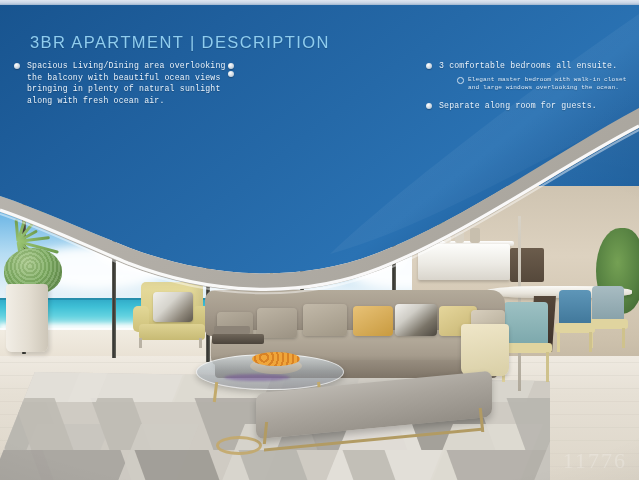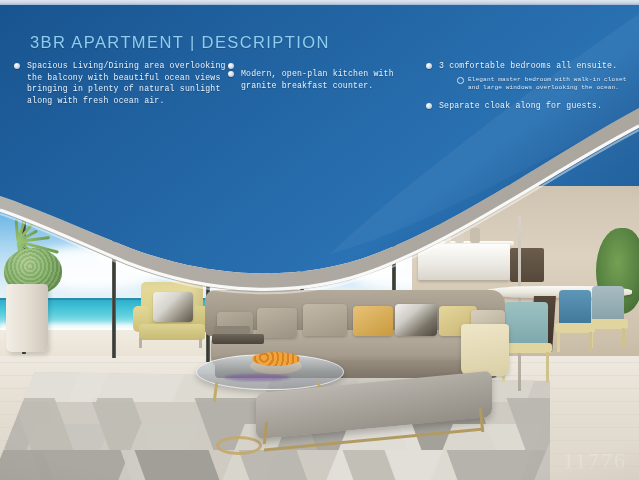--- a/index.html
+++ b/index.html
@@ -521,35 +521,34 @@
         <span>Spacious Living/Dining area overlooking the balcony with beautiful ocean views bringing in plenty of natural sunlight along with fresh ocean air.</span>
       </div>
     </div>
 
     <div class="col col-b">
       <div class="bullet">
         <span class="dot"></span>
       </div>
       <div class="bullet">
         <span class="dot"></span>
-        <span>Modern, open-plan kitchen with granite breakfast counter.</span>
       </div>
     </div>
 
     <div class="col col-c">
       <div class="bullet">
         <span class="dot"></span>
         <span>3 comfortable bedrooms all ensuite.</span>
         <div class="subwrap">
           <div class="subbullet">
             <span class="ring"></span>
             <span>Elegant master bedroom with walk-in closet and large windows overlooking the ocean.</span>
           </div>
         </div>
       </div>
       <div class="bullet">
         <span class="dot"></span>
-        <span>Separate cloak along for guests.</span>
+        <span>Separate along room for guests.</span>
       </div>
     </div>
   </div>
 
 </div>
 
 </body></html>

